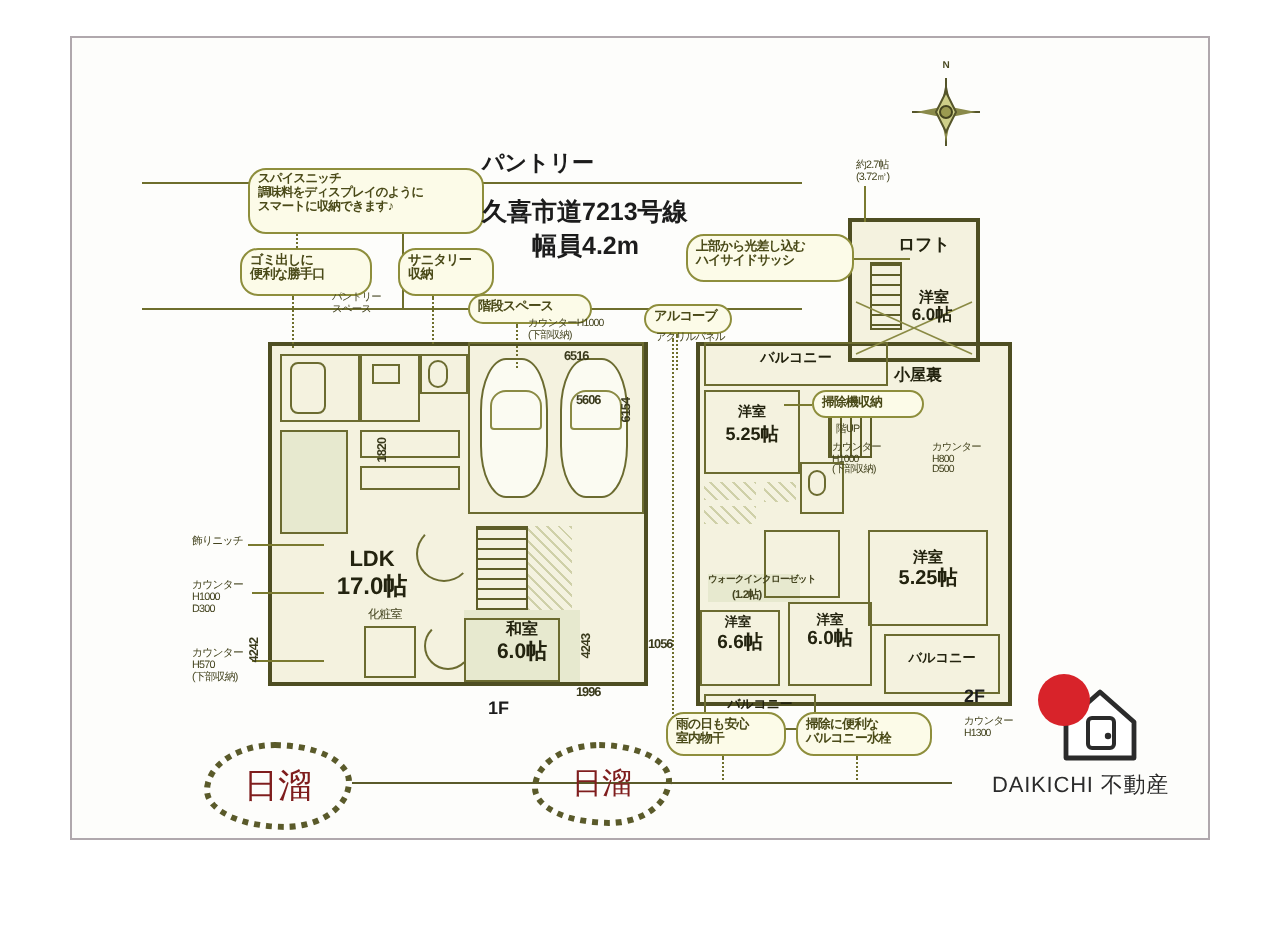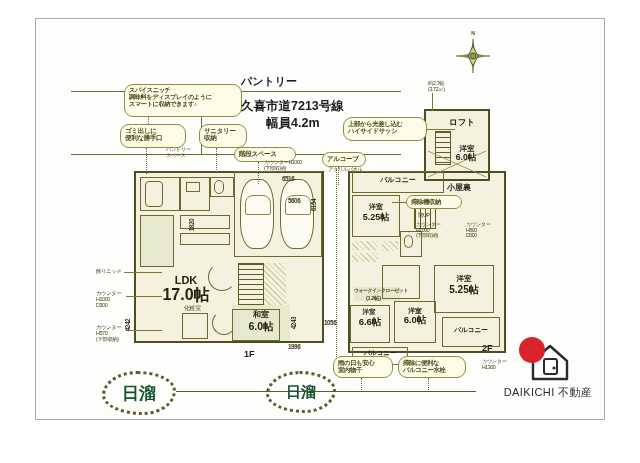--- a/index.html
+++ b/index.html
@@ -53,29 +53,29 @@
     writing-mode:vertical-rl;transform:rotate(180deg);}
   .sm{position:absolute;color:#44441f;z-index:6;white-space:pre-line;line-height:1.1;letter-spacing:-.4px;}
   .arc{position:absolute;border:1px solid #6b6b30;border-radius:100%;z-index:3;
     border-right-color:transparent;border-top-color:transparent;}
 
   
   .blob{position:absolute;z-index:7;}
   .blob .ring{position:absolute;left:0;top:0;right:0;bottom:0;
     border:3px dotted #5a5a2a;border-radius:48% 52% 45% 55%/55% 45% 55% 45%;}
   .blob .bl{position:absolute;left:0;right:0;top:50%;transform:translateY(-50%);
-    text-align:center;font-weight:bold;color:#14532d;}
+    text-align:center;font-weight:normal;color:#7f1d1d;}
 
   
   .comp{position:absolute;z-index:7;}
   .comp .n{position:absolute;left:50%;top:-9px;transform:translateX(-50%);
     font-size:5px;color:#4a4a22;font-weight:bold;}
 
   
-  .logo{position:absolute;z-index:8;text-align:center;}
+  .logo{position:absolute;z-index:8;}
   .logo .mark{position:relative;width:74px;height:48px;margin:0 auto;}
   .logo .dot{position:absolute;left:8px;top:2px;width:26px;height:26px;border-radius:50%;
     background:#d8232a;}
   .logo .nm{font-size:11px;color:#2b2b2b;letter-spacing:.4px;margin-top:2px;white-space:pre;}
 </style>
 </head>
 <body>
 
 <div class="frame">
   <div class="plan">
@@ -165,21 +165,21 @@
     <div class="wt" style="left:144px;top:214px;width:50px;height:12px;"></div>
 
     <div class="stair" style="left:202px;top:244px;width:26px;height:42px;"></div>
     <div class="hatch" style="left:228px;top:244px;width:22px;height:42px;"></div>
 
     <div class="wt" style="left:196px;top:290px;width:48px;height:32px;"></div>
     <div class="arc" style="left:172px;top:244px;width:26px;height:26px;"></div>
     <div class="arc" style="left:176px;top:292px;width:22px;height:22px;"></div>
 
     <div class="rm" style="left:118px;top:256px;width:64px;font-size:11px;">LDK</div>
-    <div class="rm" style="left:114px;top:268px;width:72px;font-size:16px;">17.0帖</div>
+    <div class="rm" style="left:114px;top:268px;width:72px;font-size:12px;">17.0帖</div>
 
     <div class="sm" style="left:148px;top:286px;font-size:6px;">化粧室</div>
     <div class="wt" style="left:146px;top:294px;width:26px;height:26px;"></div>
 
     <div class="fillg" style="left:196px;top:286px;width:58px;height:38px;"></div>
     <div class="rm" style="left:202px;top:292px;width:46px;font-size:8px;">和室</div>
     <div class="rm" style="left:198px;top:302px;width:54px;font-size:10.5px;">6.0帖</div>
 
     <div class="sm" style="left:60px;top:250px;font-size:5.4px;">飾りニッチ</div>
     <div class="lead" style="left:88px;top:253px;width:38px;"></div>

